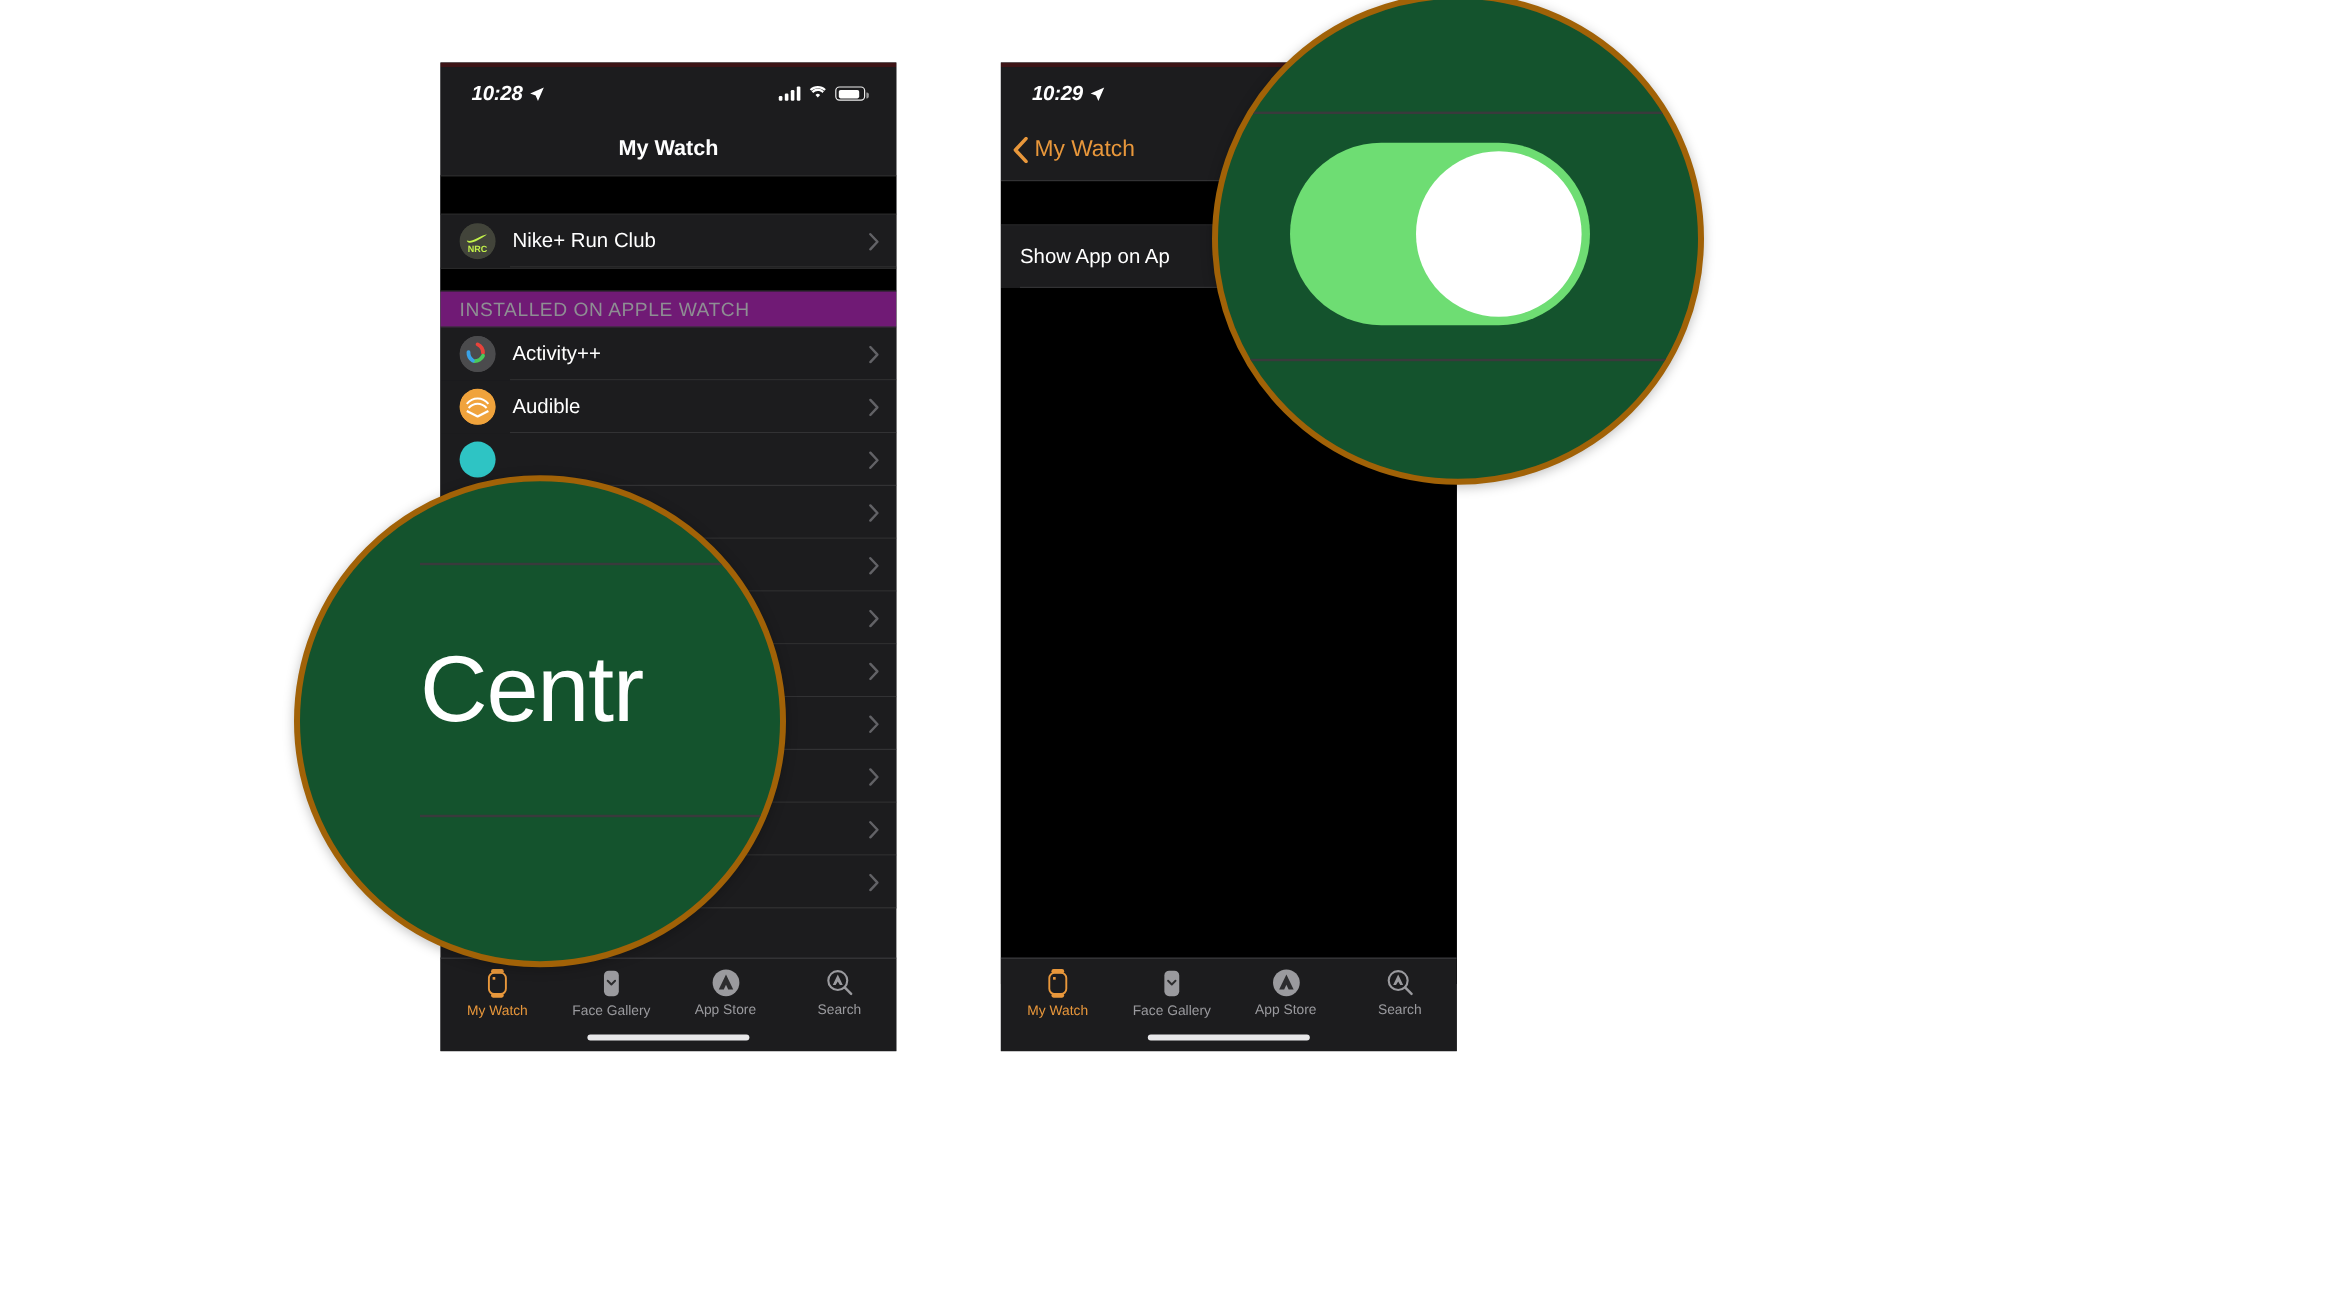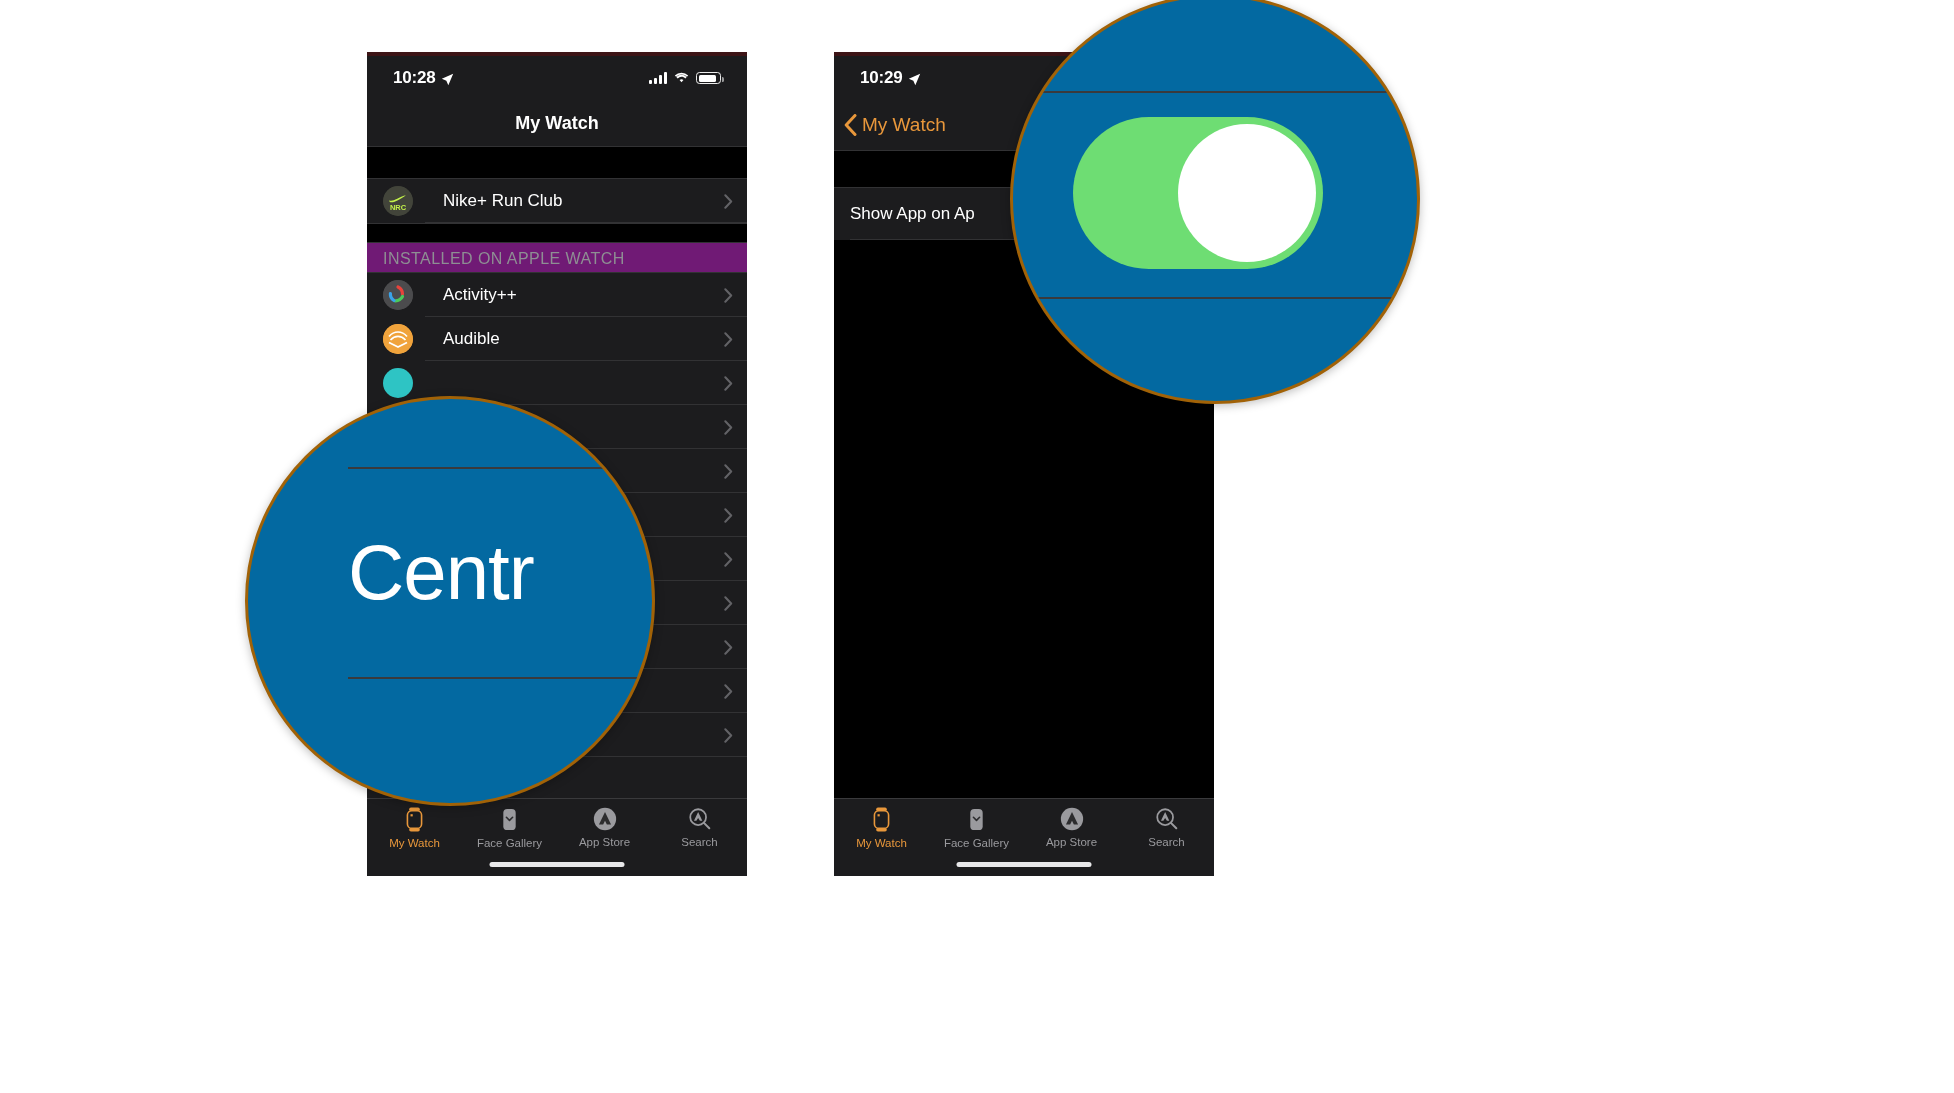--- a/index.html
+++ b/index.html
@@ -22,21 +22,21 @@
     background:#3d1416;
   }
 
   
   .statusbar {
     position:absolute; left:0; top:4px; width:100%; height:44px;
     display:flex; align-items:center; justify-content:space-between;
     padding:0 26px;
     background:#1c1c1e;
   }
-  .sb-left { display:flex; align-items:center; gap:6px; }
+  .sb-left { display:flex; align-items:center; gap:6px;font-style:italic; }
   .sb-time { color:#fff; font-size:17px; font-weight:bold; letter-spacing:-0.2px; }
   .sb-loc  { width:13px; height:13px; display:block; }
   .sb-right { display:flex; align-items:center; gap:7px; }
   .sb-bars { display:flex; align-items:flex-end; gap:2px; height:12px; }
   .sb-bars i { display:block; width:3px; background:#fff; border-radius:1px; }
   .sb-bars i:nth-child(1){ height:4px; }
   .sb-bars i:nth-child(2){ height:6px; }
   .sb-bars i:nth-child(3){ height:9px; }
   .sb-bars i:nth-child(4){ height:12px; }
   .sb-batt {
@@ -75,21 +75,21 @@
   .row {
     position:relative; display:flex; align-items:center;
     height:44px; padding:0 14px 0 16px;
     background:#1c1c1e;
   }
   .row::after{
     content:""; position:absolute; left:58px; right:0; bottom:0;
     height:1px; background:#323234;
   }
   .row-icon {
-    width:30px; height:30px; border-radius:7px; margin-right:30px;
+    width:30px; height:30px; border-radius:7px; margin-right:14px;
     flex:0 0 30px; background:#3a3a3c; overflow:hidden;
     display:flex; align-items:center; justify-content:center;
   }
   .row-icon svg { display:block; }
   .row-label { color:#fff; font-size:17px; flex:1; white-space:nowrap; }
   .row-chev { width:9px; height:15px; display:block; flex:0 0 auto; opacity:.62; }
 
   .gap { height:33px; background:#000; position:relative; }
   .gap::after{ content:""; position:absolute; left:0; right:0; bottom:0; height:1px; background:#323234; }
   .gap-top::before{ content:""; position:absolute; left:0; right:0; top:0; height:1px; background:#323234; }
@@ -130,22 +130,22 @@
   .tab.active .tab-label { color:#e8973b; }
 
   .home-indicator {
     position:absolute; left:50%; transform:translateX(-50%);
     bottom:9px; width:135px; height:5px; border-radius:3px; background:#e8e8ea;
   }
 
   
   .magnifier {
     position:absolute; border-radius:50%;
-    border:3px solid #a16207;
-    background:#0369a1; overflow:hidden;
+    border:5px solid #a16207;
+    background:#14532d; overflow:hidden;
     box-shadow:0 2px 10px rgba(0,0,0,.25);
   }
   #mag-left  { left:245px; top:396px;  width:410px; height:410px; }
   #mag-right { left:1010px; top:-6px;  width:410px; height:410px; }
 
   .mag-inner { position:absolute; inset:0; }
 
   
   .mag-sep { position:absolute; left:100px; right:-40px; height:2px; background:#3a3a3c; }
   .mag-text {

